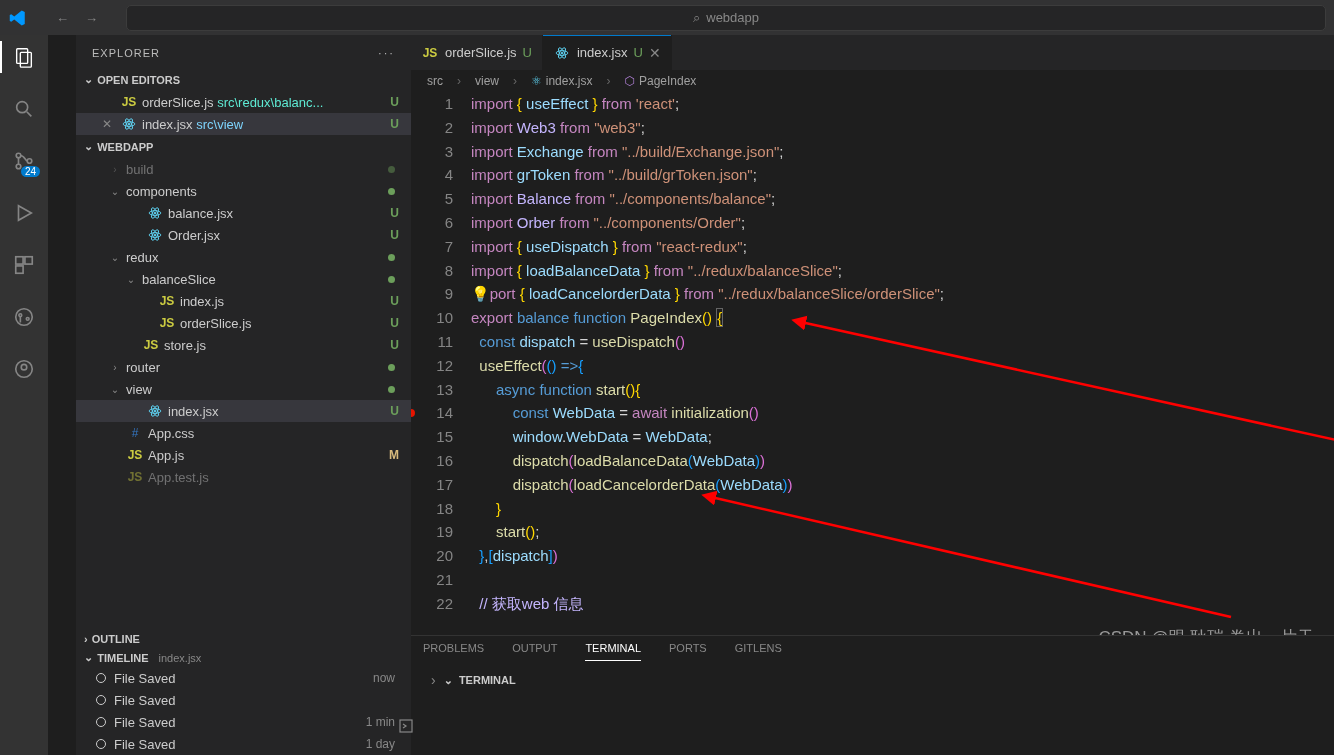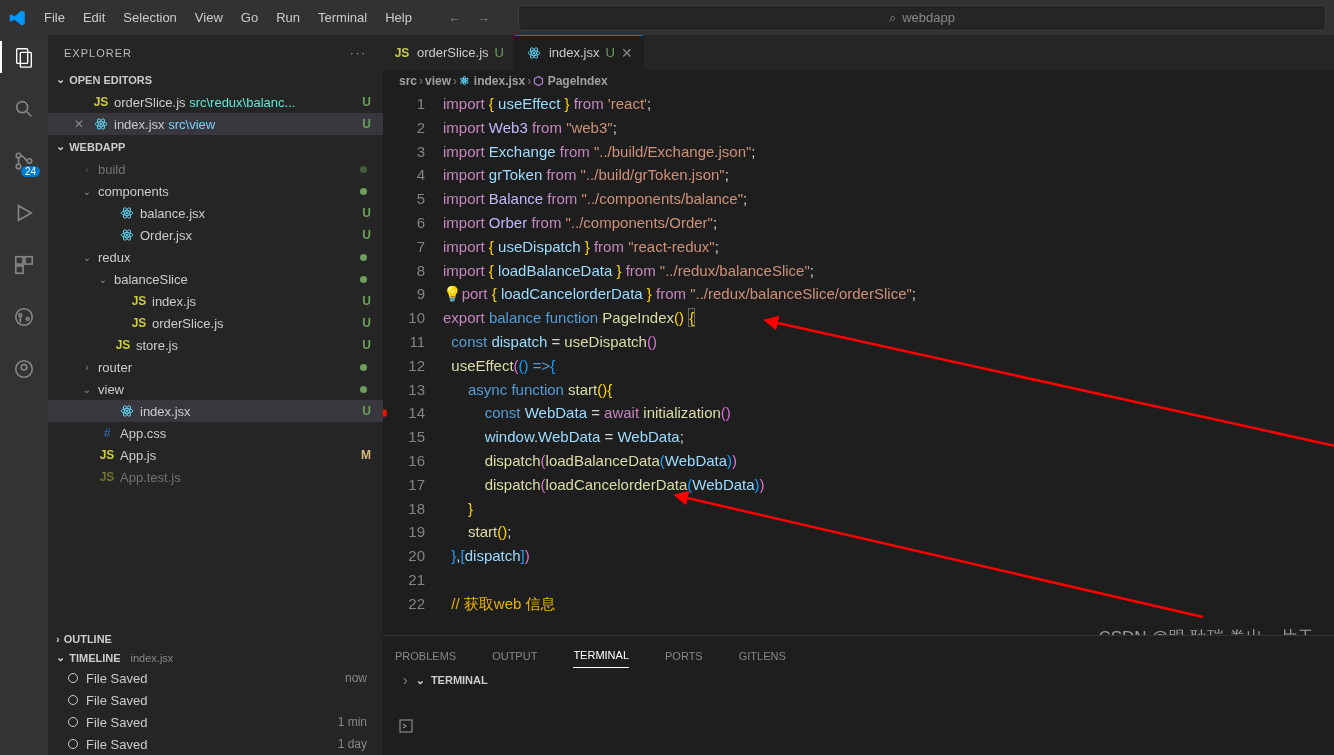--- a/index.html
+++ b/index.html
@@ -9,21 +9,21 @@
 .menubar { display: flex; gap: 2px; }
 .menubar span { padding: 6px 8px; cursor: pointer; font-size: 13px; }
 .nav-arrows { display: flex; gap: 16px; margin-left: 20px; color: #888; }
 .search-box { flex: 1; margin-left: 20px; background: #252526; border: 1px solid #3c3c3c; height: 26px; display: flex; align-items: center; justify-content: center; border-radius: 5px; color: #888; gap: 6px; }
 .main { display: flex; height: calc(100% - 35px); }
 .activity-bar { width: 48px; background: #333333; display: flex; flex-direction: column; align-items: center; padding-top: 8px; gap: 24px; }
 .activity-bar .icon { width: 28px; height: 28px; display: flex; align-items: center; justify-content: center; color: #858585; cursor: pointer; font-size: 22px; position: relative; }
 .activity-bar .icon.active { color: #fff; }
 .activity-bar .icon.active::before { content:""; position:absolute; left:-10px; top:-2px; bottom:-2px; width:2px; background:#fff; }
 .badge { position: absolute; bottom: -2px; right: -2px; background: #007acc; color: #fff; font-size: 10px; border-radius: 8px; padding: 0 4px; min-width: 14px; text-align: center; }
-.sidebar { width: 335px; background: #252526; display: flex; flex-direction: column; }
+.sidebar { width: 335px; background: #252526; display: flex; flex-direction: column; margin-left: 28px; }
 .sidebar-header { height: 35px; display: flex; align-items: center; justify-content: space-between; padding: 0 16px; font-size: 11px; letter-spacing: 1px; color: #bbbbbb; }
 .section-header { display: flex; align-items: center; padding: 3px 8px; font-size: 11px; font-weight: bold; cursor: pointer; gap: 4px; }
 .section-header .chev { font-size: 11px; }
 .tree { padding: 2px 0; }
 .tree-item { display: flex; align-items: center; height: 22px; padding-right: 12px; cursor: pointer; gap: 4px; font-size: 13px; }
 .tree-item.selected { background: #37373d; }
 .tree-item .fname { flex: 1; white-space: nowrap; overflow: hidden; text-overflow: ellipsis; }
 .tree-item .status { color: #888; font-size: 12px; }
 .tree-item .status.u { color: #6c9f5b; font-weight:bold; }
 .tree-item .status.m { color: #d7ba7d; font-weight:bold; }
@@ -33,71 +33,61 @@
 .icon-css { color: #3478c6; }
 .icn { width: 18px; display: flex; justify-content: center; align-items: center; font-size: 12px; }
 .chev-i { width:14px; display:flex; justify-content:center; color:#888; font-size:10px; }
 .editor-group { flex: 1; display: flex; flex-direction: column; background: #1e1e1e; min-width:0; }
 .tabs { display: flex; background: #252526; height: 35px; }
 .tab { display: flex; align-items: center; padding: 0 10px; gap: 6px; border-right: 1px solid #1e1e1e; font-size: 13px; cursor: pointer; position:relative; }
 .tab.active { background: #1e1e1e; }
 .tab.active::after { content:""; position:absolute; top:0; left:0; right:0; height:1px; background:#007acc; }
 .tab .mod { color: #6c9f5b; }
 .tab .close { color: #888; font-size: 14px; }
-.breadcrumbs { display: flex; align-items: center; height: 22px; padding: 0 16px; gap: 2px; font-size: 12px; color: #a0a0a0; font-weight: bold; }
+.breadcrumbs { display: flex; align-items: center; height: 22px; padding: 0 16px; gap: 14px; font-size: 12px; color: #a0a0a0; }
 .breadcrumbs .sep { color: #666; }
 .code-area { flex: 1; display: flex; overflow: hidden; font-family: "Consolas", monospace; font-size: 15px; line-height: 23.8px; position: relative; }
 .gutter { width: 60px; text-align: right; color: #858585; padding-right: 18px; user-select: none; }
 .gutter .ln { height: 23.8px; position:relative; }
 .gutter .ln.bp::before { content:""; position:absolute; left:-4px; top:8px; width:8px; height:8px; border-radius:50%; background:#e51400; }
 .code { flex: 1; overflow: hidden; }
 .line { height: 23.8px; white-space: pre; }
 .k1 { color: #c586c0; } 
 .k2 { color: #569cd6; } 
 .str { color: #ce9178; }
 .fn { color: #dcdcaa; }
 .cls { color: #c4b5fd; }
 .var { color: #9cdcfe; }
 .p { color: #d4d4d4; }
 .br1 { color: #ffd700; }
 .br2 { color: #da70d6; }
 .br3 { color: #179fff; }
-.cmt { color: #eab308; }
+.cmt { color: #c4b5fd; }
 .bulb { color: #ffcc00; }
 .arrow-svg { position: absolute; pointer-events: none; }
 .panel { height: 120px; border-top: 1px solid #333; display: flex; flex-direction: column; }
-.panel-tabs { display: flex; height: 32px; align-items: flex-end; padding: 0 12px; gap: 36px; font-size: 11px; color: #888; }
+.panel-tabs { display: flex; height: 32px; align-items: flex-start; padding: 0 12px; gap: 28px; font-size: 11px; color: #888; }
 .panel-tabs span { cursor: pointer; padding: 6px 0; }
 .panel-tabs span.active { color: #fff; border-bottom: 1px solid #fff; }
 .panel-body { flex: 1; padding: 4px 20px; font-family: Consolas, monospace; font-size: 14px; }
 .term-header { color: #ccc; font-size: 11px; font-weight:bold; display:flex; align-items:center; gap:6px; }
 .term-out { color: #5fd75f; margin-top: 12px; padding-left: 20px; }
 .timeline-item { display: flex; align-items: center; height: 22px; padding: 0 16px 0 20px; gap: 8px; font-size: 13px; }
 .timeline-item .ts { margin-left: auto; color: #888; font-size: 12px; }
 .circ { width:10px; height:10px; border:1.5px solid #ccc; border-radius:50%; }
 .watermark { position: absolute; right: 20px; bottom: -15px; color: #dcdcdc; font-size: 17px; opacity: 0.65; }
 </style>
 </head>
 <body>
 
 <div class="titlebar">
   <div class="logo">
     <svg viewBox="0 0 24 24" width="18" height="18">
         <path fill="#0098ff" d="M17 2l4 2v16l-4 2-10-8-4 3-2-1V8l2-1 4 3 10-8z"></path>
       </svg>
-  </div>
-  <div class="menubar">
-    <span>File</span>
-    <span>Edit</span>
-    <span>Selection</span>
-    <span>View</span>
-    <span>Go</span>
-    <span>Run</span>
-    <span>Terminal</span>
-    <span>Help</span>
   </div>
   <div class="nav-arrows">
     <span>←</span>
     <span>→</span>
   </div>
   <div class="search-box">
     <span>⌕</span>
     <span>webdapp</span>
   </div>
 </div>

